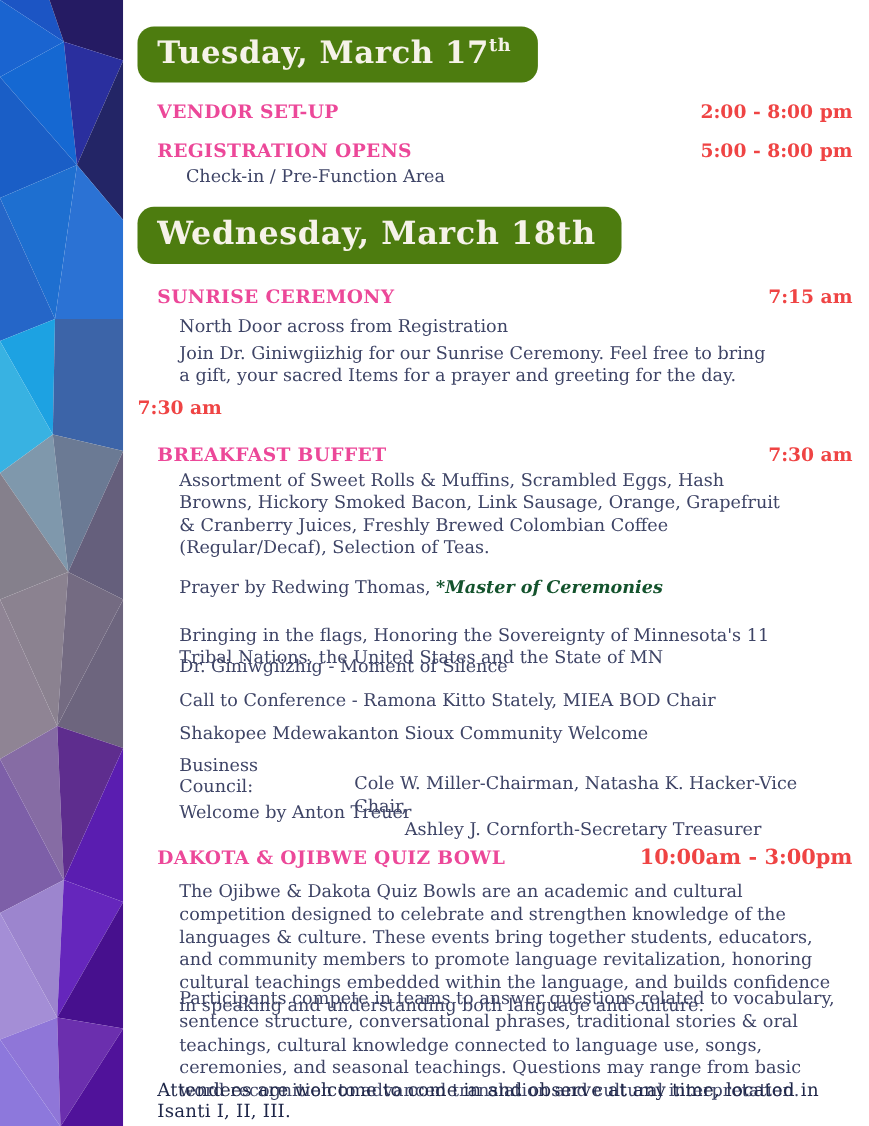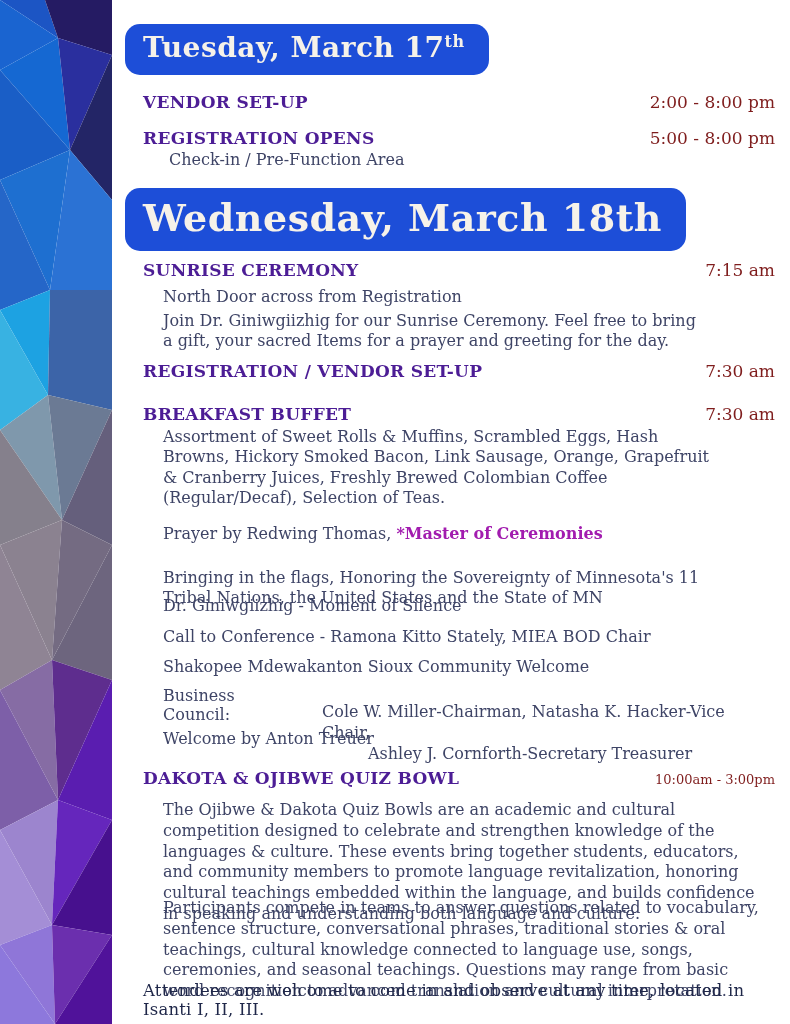--- a/index.html
+++ b/index.html
@@ -8,51 +8,51 @@
     background:#ffffff;
     font-family:"DejaVu Serif","Liberation Serif",serif;
     color:#242b53;
   }
   .sidebar{position:absolute;left:0;top:0;width:112px;height:1024px;}
   .content{position:absolute;left:125px;top:0;width:650px;height:1024px;}
 
   .day-pill{
     position:absolute;left:0;
     display:inline-block;
-    background:#1d4ed8;color:#f6f2e9;
+    background:#4d7c0f;color:#f6f2e9;
     font-weight:bold;
     border-radius:15px;
     padding:7px 24px 11px 18px;
     letter-spacing:.5px;
     white-space:nowrap;
   }
   .pill-1{top:24px;font-size:28px;}
-  .pill-2{top:188px;font-size:38px;}
+  .pill-2{top:188px;font-size:29px;}
   .day-pill sup{font-size:16px;vertical-align:super;line-height:0;}
 
   .event-row{
     position:absolute;left:0;right:0;
     display:flex;justify-content:space-between;align-items:baseline;
   }
   .event-title{
     font-weight:bold;font-size:17px;letter-spacing:.3px;
-    color:#4c1d95;padding-left:18px;white-space:nowrap;
+    color:#ec4899;padding-left:18px;white-space:nowrap;
   }
   .event-time{
-    font-weight:normal;font-size:17px;color:#7f1d1d;white-space:nowrap;
+    font-weight:bold;font-size:17px;color:#ef4444;white-space:nowrap;
   }
-  .time-lg{font-size:13px;}
+  .time-lg{font-size:19px;}
 
   .sub{
     position:absolute;font-size:16px;color:#3e4466;line-height:1.28;
   }
   .indent-1{left:38px;}
   .indent-2{left:44px;}
 
-  .bold-seg{font-weight:bold;color:#a21caf;}
+  .bold-seg{font-weight:bold;color:#14532d;font-style:italic;}
 
   .council{position:absolute;left:38px;display:flex;font-size:16px;color:#3e4466;}
   .council-label{width:127px;flex:0 0 auto;}
   .council-lines{line-height:1.3;margin-top:16px;}
   .council-line2{display:block;padding-left:46px;}
 
   .note{
     position:absolute;left:18px;right:0;
     font-weight:normal;font-size:16.5px;color:#1f2749;letter-spacing:.2px;
   }
@@ -116,21 +116,20 @@
   <div class="day-pill pill-2"><span>Wednesday, March 18th</span></div>
 
   <div class="event-row" style="top:260px;">
     <span class="event-title">SUNRISE CEREMONY</span>
     <span class="event-time">7:15 am</span>
   </div>
   <div class="sub indent-1" style="top:287px;">North Door across from Registration</div>
   <div class="sub indent-1" style="top:311px;max-width:545px;">Join Dr. Giniwgiizhig for our Sunrise Ceremony. Feel free to bring a gift, your sacred Items for a prayer and greeting for the day.</div>
 
   <div class="event-row" style="top:361px;">
-    <span class="event-title">REGISTRATION / VENDOR SET-UP</span>
     <span class="event-time">7:30 am</span>
   </div>
 
   <div class="event-row" style="top:404px;gap:44px;">
     <span class="event-title">BREAKFAST BUFFET</span>
     <span class="event-time">7:30 am</span>
   </div>
   <div class="sub indent-1" style="top:427px;max-width:565px;">Assortment of Sweet Rolls &amp; Muffins, Scrambled Eggs, Hash Browns, Hickory Smoked Bacon, Link Sausage, Orange, Grapefruit &amp; Cranberry Juices, Freshly Brewed Colombian Coffee (Regular/Decaf), Selection of Teas.</div>
 
 

